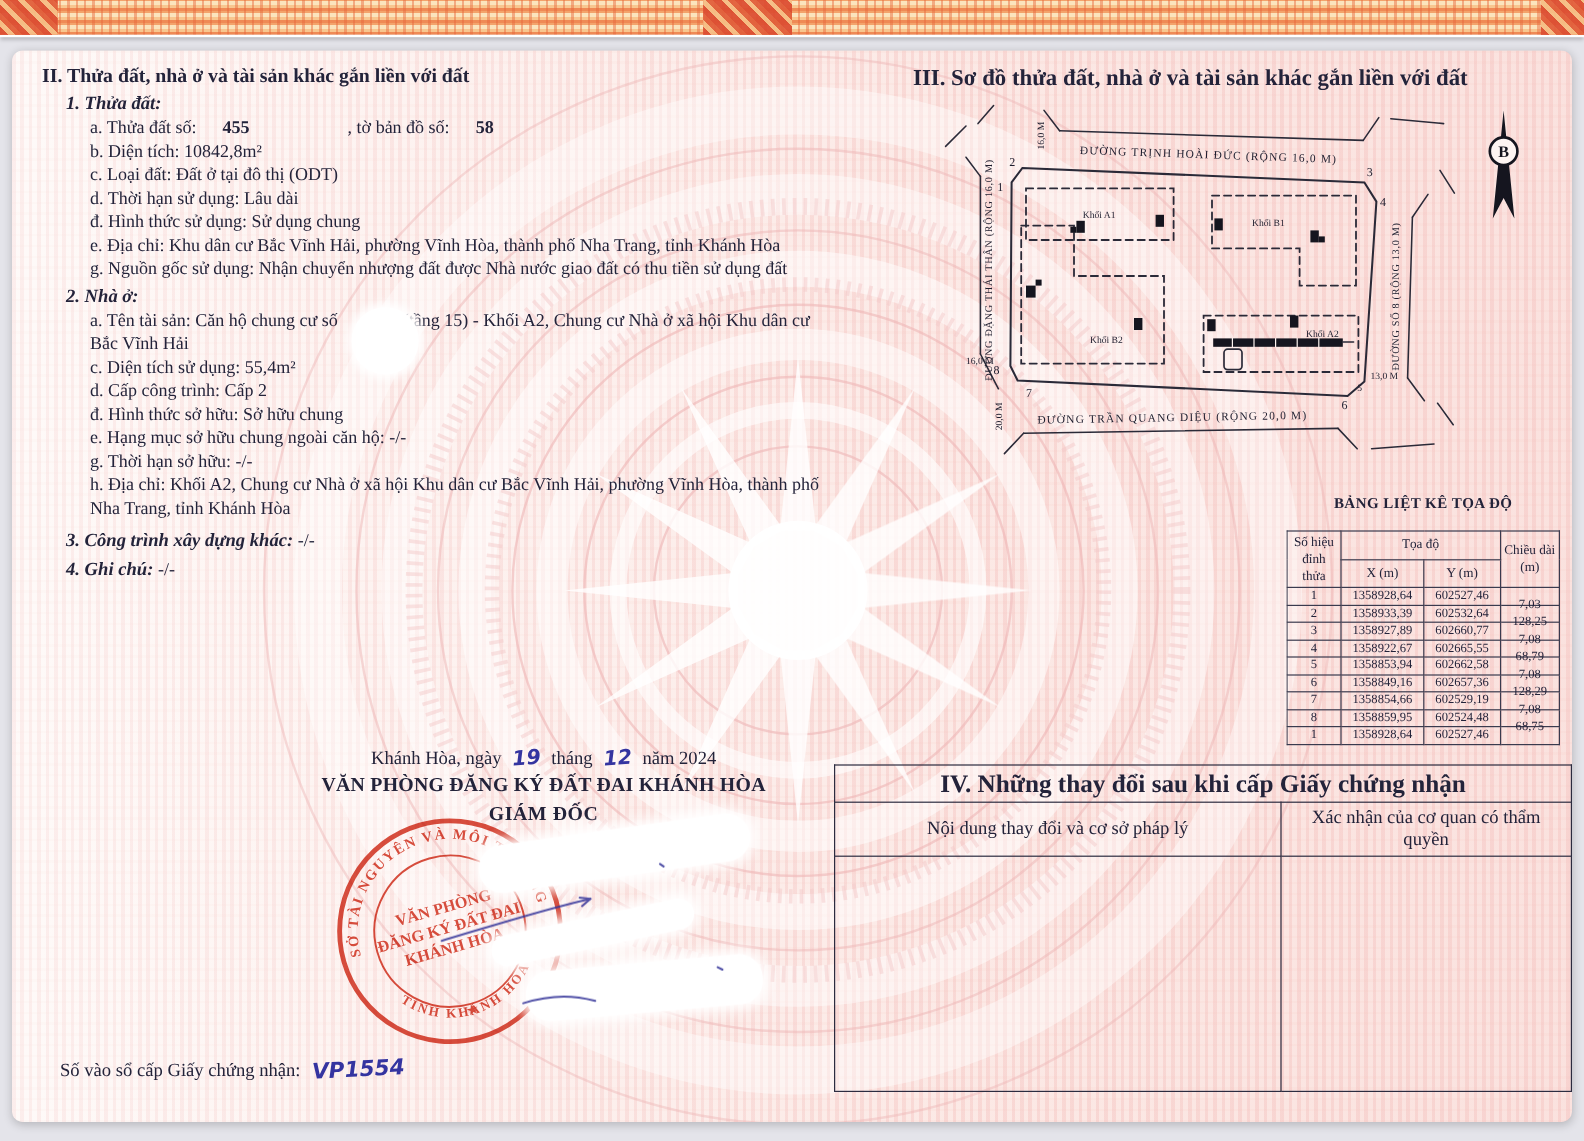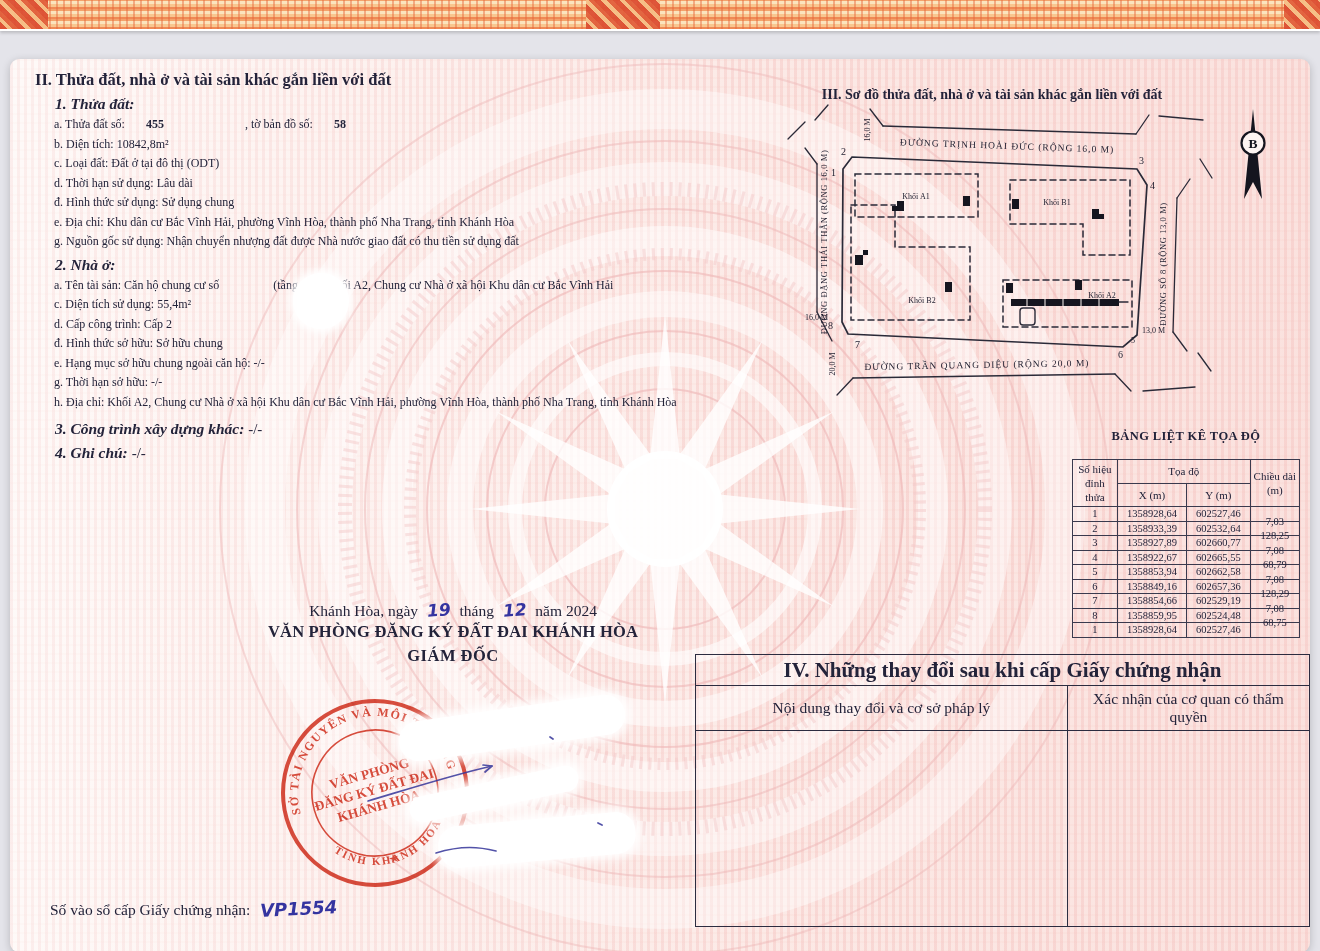--- a/index.html
+++ b/index.html
@@ -21,35 +21,35 @@
   .motif{
     position:absolute;top:0;height:29px;
     background:
       repeating-linear-gradient(45deg, #dd4f33 0 5px, #f6bf86 5px 9px, #e2603c 9px 13px),
       #e8603c;
     opacity:.95;
   }
   .m1{left:0;width:48px}.m2{left:586px;width:74px}.m3{left:1284px;width:36px}
   
   .page{
-    position:absolute;left:10px;top:59px;width:1300px;height:893px;
+    position:absolute;left:10px;top:42px;width:1300px;height:893px;
     border-radius:9px;overflow:hidden;
     background:
       linear-gradient(90deg, rgba(255,255,255,.5), rgba(248,205,200,.28) 60%, rgba(246,196,192,.38)),
       repeating-linear-gradient(90deg, rgba(242,182,180,.38) 0 3px, rgba(255,252,250,0) 3px 7px),
       repeating-linear-gradient(0deg, rgba(250,224,218,.30) 0 2px, rgba(255,255,255,0) 2px 9px),
       #fdf4f1;
     box-shadow:0 2px 8px rgba(0,0,0,.2);
   }
   .guilloche{position:absolute;left:0;top:0;z-index:0;pointer-events:none;}
   
   .left-col{position:absolute;left:25px;top:11px;width:662px;z-index:2;}
   .sec-title{font-weight:bold;font-size:16.5px;margin-bottom:5px;}
   .sub-heading{font-weight:bold;font-style:italic;font-size:15.5px;margin:4px 0 2px 20px;}
-  .sec-item{margin-left:19px;font-size:12px;line-height:19.5px;}
+  .sec-item{margin-left:40px;font-size:15px;line-height:19.5px;}
   .bv{font-weight:bold;}
   .plain{font-weight:normal;font-style:normal;font-size:15px;}
   .gap-sp{display:inline-block;width:54px;}
   
   .sig-block{margin-top:138px;margin-left:118px;width:600px;text-align:center;z-index:2;position:relative;}
   .sig-date{font-size:15.5px;}
   .hand{color:#3434a0;font-family:"DejaVu Sans",sans-serif;font-style:italic;font-weight:bold;}
   .sig-date .hand{font-size:17px;padding:0 5px;display:inline-block;transform:rotate(-4deg);}
   .sig-office{font-weight:bold;font-size:16.5px;margin-top:2px;letter-spacing:.2px;}
   .sig-role{font-weight:bold;font-size:16.5px;margin-top:4px;letter-spacing:.5px;}
@@ -59,21 +59,21 @@
   .redact-dot{position:absolute;left:283px;top:214px;width:56px;height:56px;border-radius:50%;
     background:#fff;box-shadow:0 0 7px 4px rgba(255,255,255,.95);z-index:3;}
   .blob{position:absolute;background:#fff;border-radius:20px;box-shadow:0 0 9px 5px rgba(255,255,255,.9);z-index:4;}
   .b1{left:388px;top:649px;width:228px;height:40px;transform:rotate(-8deg);}
   .b2{left:398px;top:722px;width:172px;height:26px;transform:rotate(-12deg);}
   .b3{left:428px;top:760px;width:198px;height:42px;transform:rotate(-5deg);}
   .pen{position:absolute;left:330px;top:646px;z-index:5;pointer-events:none;}
   .stamp{position:absolute;left:267px;top:636px;z-index:3;mix-blend-mode:multiply;opacity:.92;}
   
   .sec3-title{position:absolute;left:692px;top:13px;width:580px;text-align:center;
-    font-weight:bold;font-size:14px;z-index:2;margin-top:15px;}
+    font-weight:bold;font-size:19px;z-index:2;}
   .siteplan{position:absolute;left:765px;top:43px;z-index:2;}
   .north{position:absolute;left:1213px;top:46px;z-index:2;}
   
   .coord-block{position:absolute;left:1062px;top:370px;width:228px;z-index:2;}
   .coord-title{text-align:center;font-weight:bold;font-size:12.5px;letter-spacing:.4px;margin-bottom:6px;}
   table.coord{border-collapse:collapse;margin:15px auto;}
   table.coord th,table.coord td{border:1px solid #3a3a4e;padding:0 2px;text-align:center;
     font-size:10.5px;line-height:13.5px;font-weight:normal;}
   table.coord th{font-size:11px;line-height:14px;padding:2px 2px;}
   .c-v{width:42px}.c-x{width:66px}.c-y{width:60px}.c-l{width:46px}

